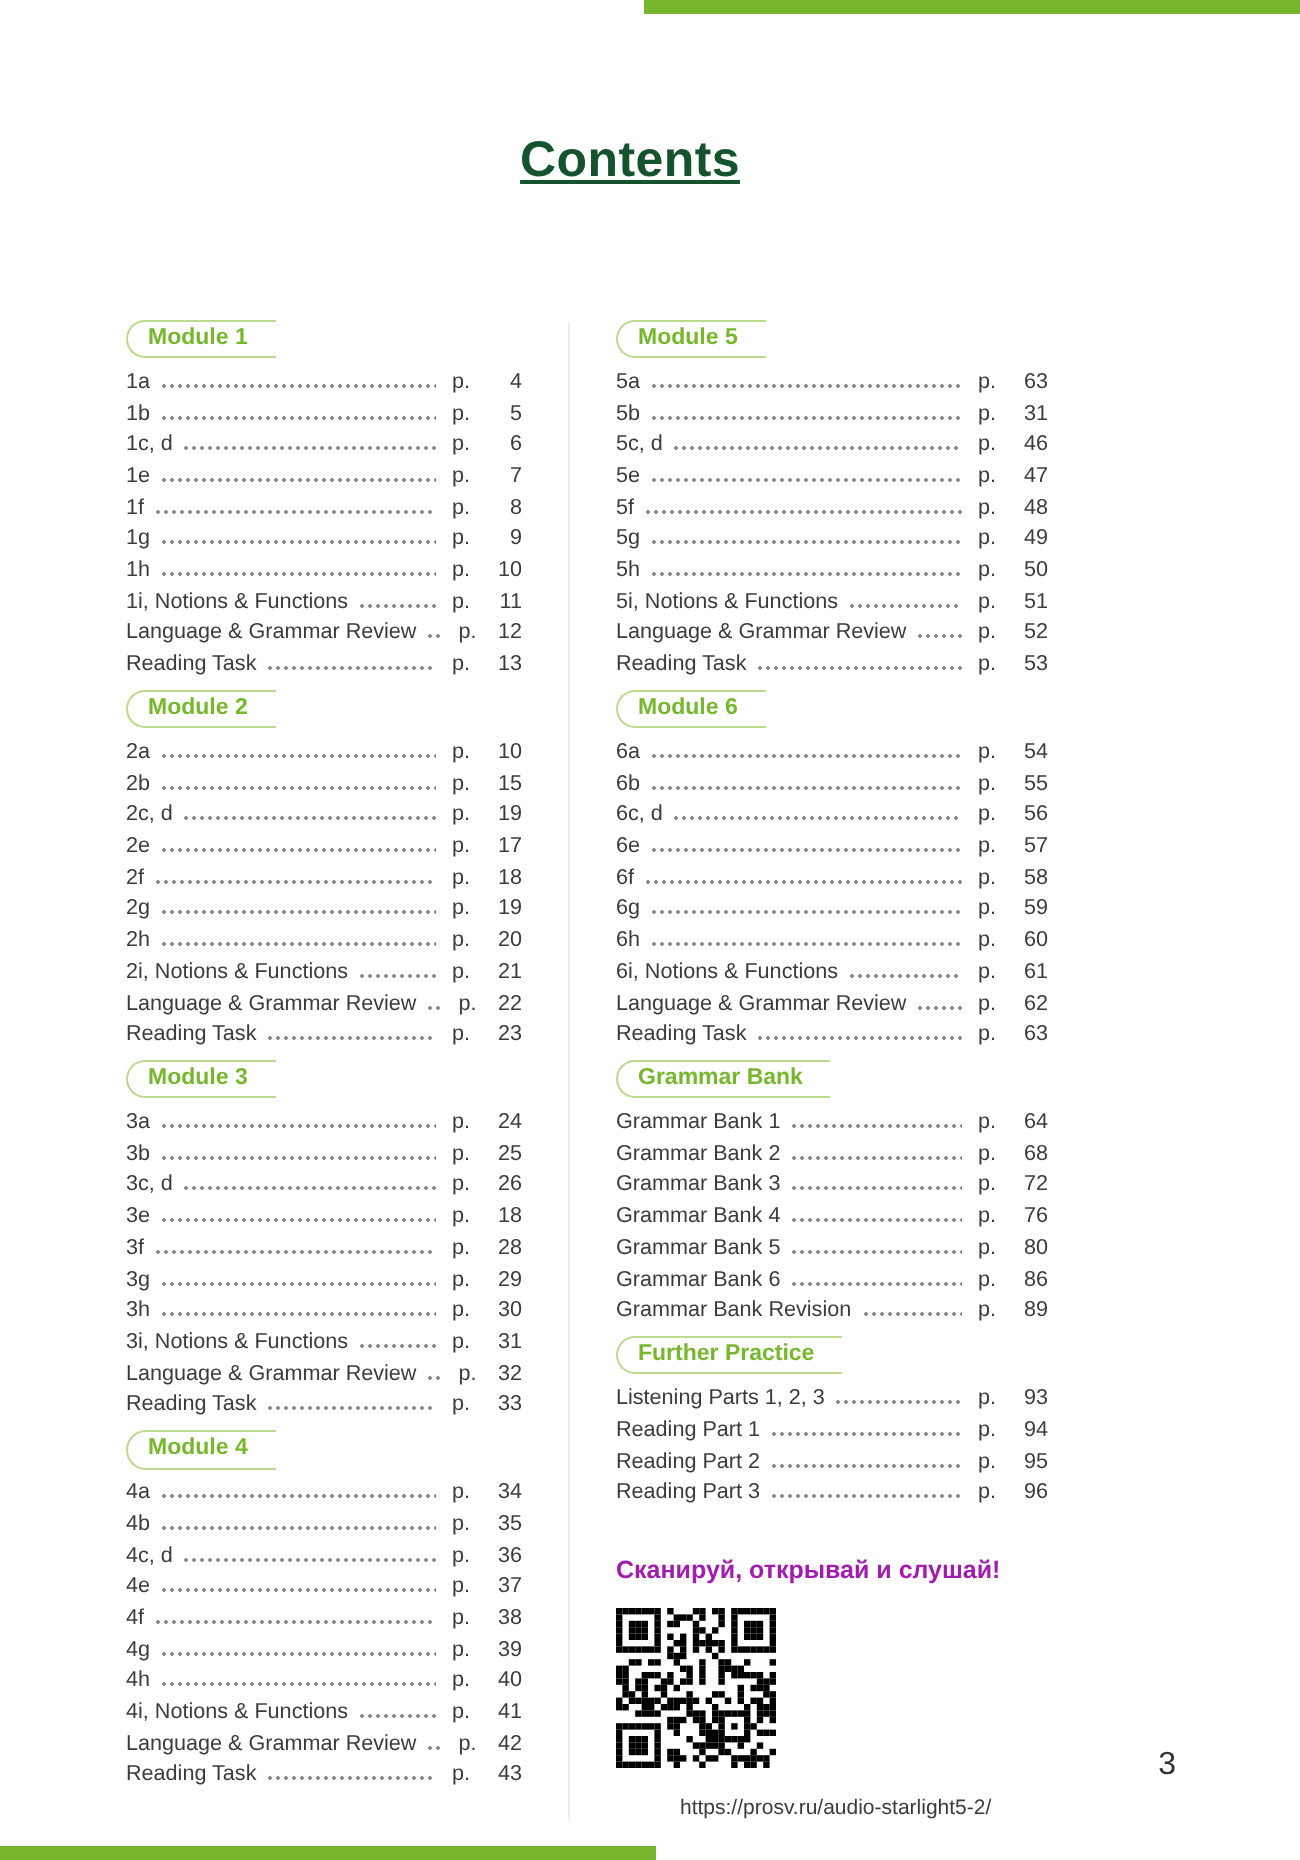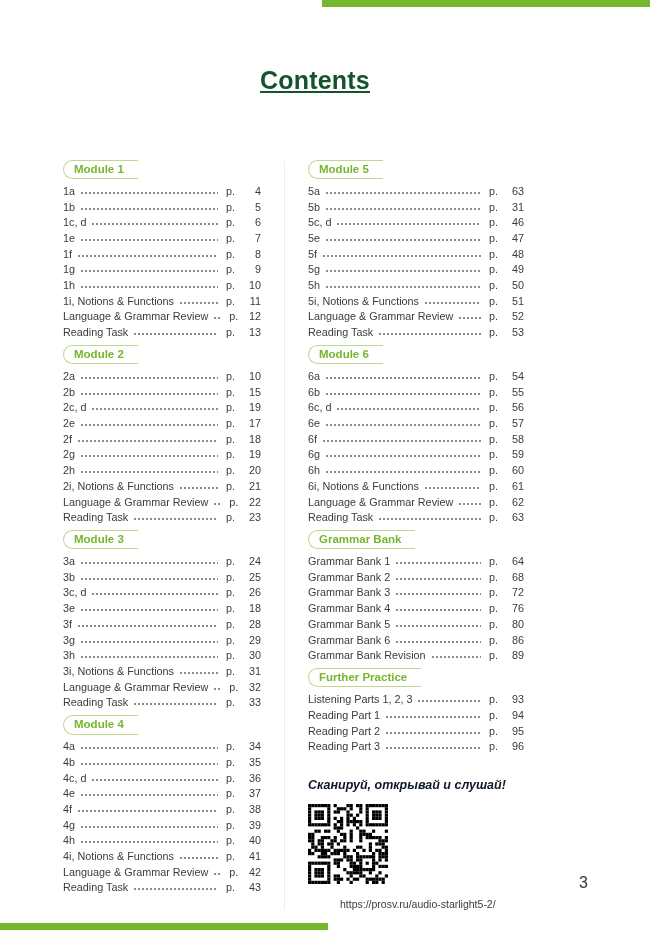--- a/index.html
+++ b/index.html
@@ -69,23 +69,22 @@
     background-repeat: repeat-x;
     background-position: left bottom;
   }
   .page-prefix { width: 14px; }
   .entry-page { width: 21px; text-align: right; }
 
   .audio-block { margin-top: 26px; }
   .audio-heading {
     font-size: 12.5px;
     font-weight: bold;
-    color: #0f172a;
+    color: #a21caf;
     margin-bottom: 12px;
-    font-style: italic;
   }
   .qr { display: block; }
   .qr rect { fill: #000; }
   .audio-url {
     font-size: 10.5px;
     color: #3b3b3b;
     margin-top: 14px;
     padding-left: 32px;
   }
 

